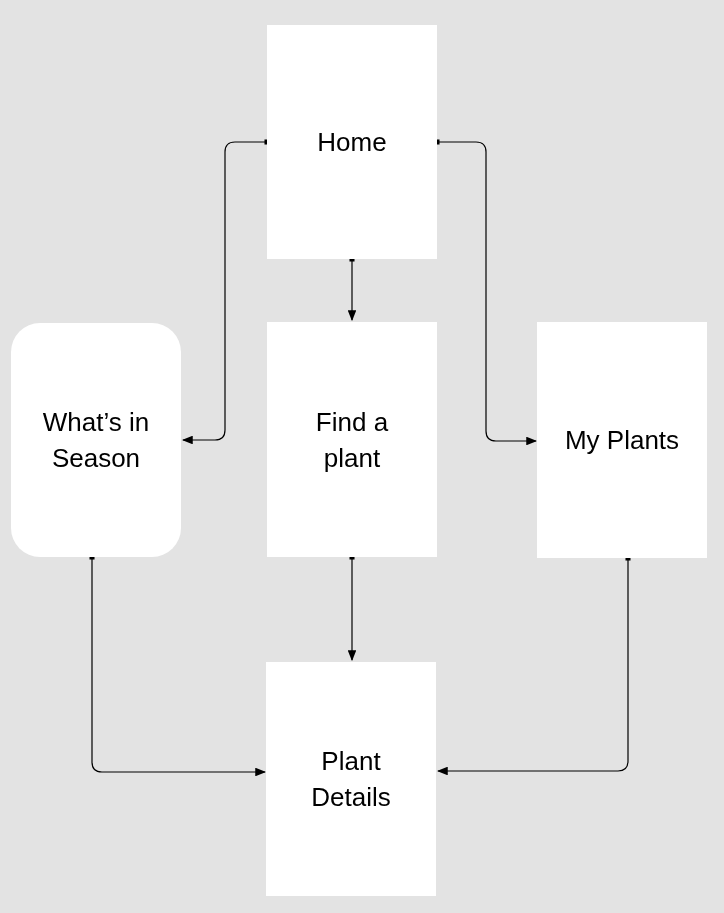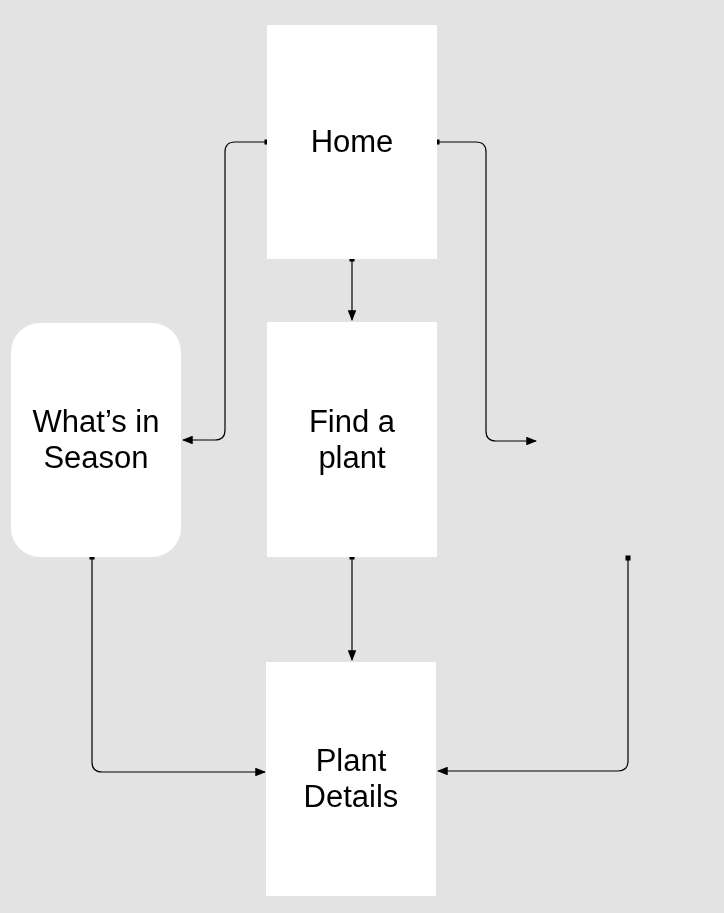--- a/index.html
+++ b/index.html
@@ -31,21 +31,21 @@
     position: absolute;
     width: 170px;
     height: 234px;
     background: var(--node-fill);
     display: flex;
     align-items: center;
     justify-content: center;
     text-align: center;
   }
   .node-label {
-    font-size: 31px;
+    font-size: 26px;
     line-height: 36px;
     color: var(--text);
     white-space: pre-line;
   }
   .node-home          { left: 267px; top: 25px;  }
   .node-whats-in-season { left: 11px;  top: 323px; border-radius: 29px; }
   .node-find-a-plant  { left: 267px; top: 322px; height: 235px; }
   .node-my-plants     { left: 537px; top: 322px; height: 236px; }
   .node-plant-details { left: 266px; top: 662px; }
   .edge-path {
@@ -89,19 +89,22 @@
   <div class="node node-whats-in-season">
     <span class="node-label">What’s in
 Season</span>
   </div>
 
   <div class="node node-find-a-plant">
     <span class="node-label">Find a
 plant</span>
   </div>
 
+  <div class="node node-my-plants">
+    <span class="node-label">My Plants</span>
+  </div>
 
   <div class="node node-plant-details">
     <span class="node-label">Plant
 Details</span>
   </div>
 
 </div>
 
 </body></html>

